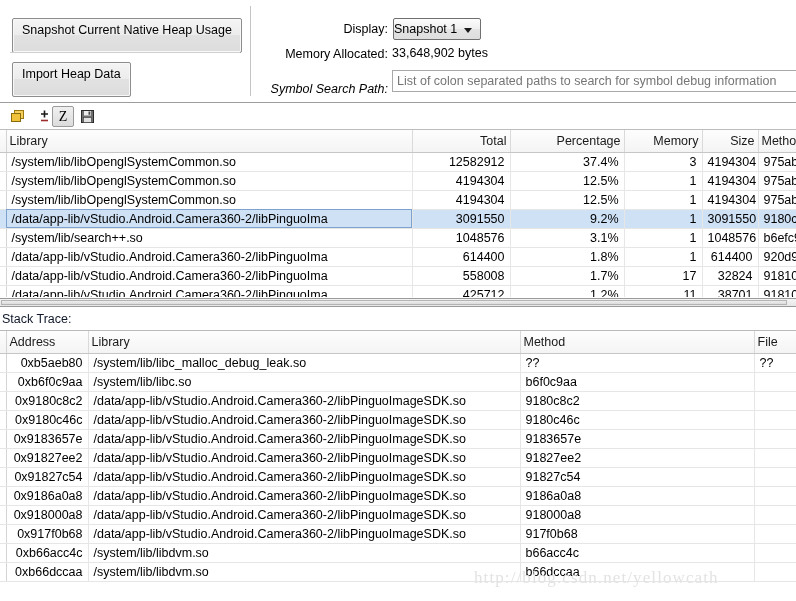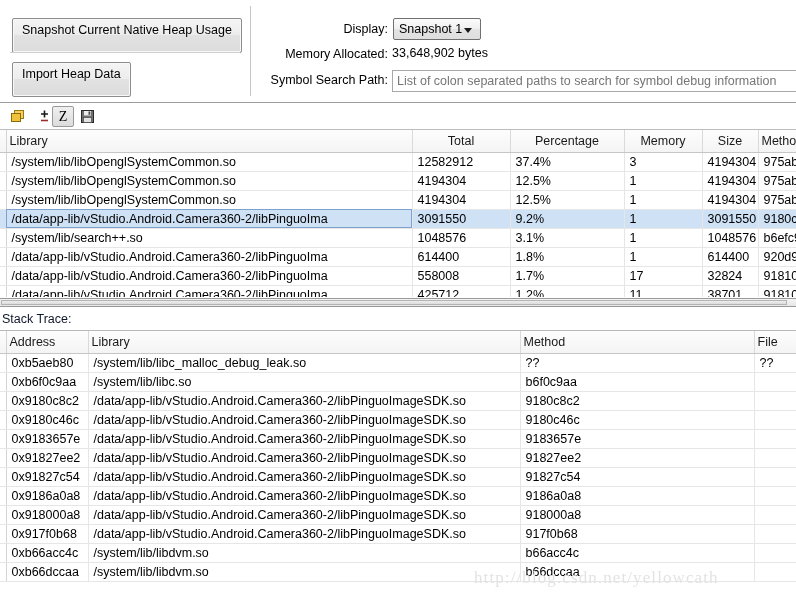--- a/index.html
+++ b/index.html
@@ -66,32 +66,31 @@
     font-size: 12.5px;
     color: #000;
     white-space: nowrap;
   }
   #row-display { left: 0; top: 18px; width: 796px; }
   #row-memory  { left: 0; top: 44px; width: 684px; }
   #row-symbol  { left: 0; top: 70px; width: 796px; }
 
   #label-display { left: 274px; top: 4px; width: 114px; }
   #label-memory  { left: 214px; top: 3px; width: 174px; }
-  #label-symbol  { left: 214px; top: 3px; width: 174px; }
+  #label-symbol  { left: 214px; top: 12px; width: 174px; font-style: italic; }
 
   #display-select {
     position: absolute;
     left: 393px; top: 0px;
     width: 88px; height: 22px;
     background: linear-gradient(to bottom, #fcfcfc 0%, #f0f0f0 48%, #e4e4e4 50%, #dedede 100%);
     border: 1px solid #707070;
     border-radius: 2px;
     font-size: 12.5px;
     line-height: 20px;
-    padding-left: 5px;
     cursor: default;
   }
   #display-select .caret {
     position: absolute;
     right: 8px; top: 9px;
     width: 0; height: 0;
     border-left: 4px solid transparent;
     border-right: 4px solid transparent;
     border-top: 5px solid #1a1a1a;
   }
@@ -165,21 +164,21 @@
     border-bottom: 1px solid #e6e6e6;
     height: 19px;
     padding: 0 5px;
     white-space: nowrap;
     overflow: hidden;
     color: #000;
     background: #ffffff;
   }
   .gutter { width: 6px; padding: 0 !important; background:#ffffff; border-right:1px solid #d4d4d4 !important; }
   th.gutter { background: linear-gradient(to bottom,#fdfdfd,#f4f4f4); }
-  .num { }
+  .num { text-align: right; }
   .lft { text-align: left; }
   tr.selected td { background: #cfe1f5; }
   tr.selected td.libcell { outline: 1px solid #7da2ce; outline-offset: -1px; }
 
   #upper-table-wrap {
     position: relative;
     width: 796px;
     height: 168px;
     overflow: hidden;
     border-bottom: 1px solid #ffffff;

